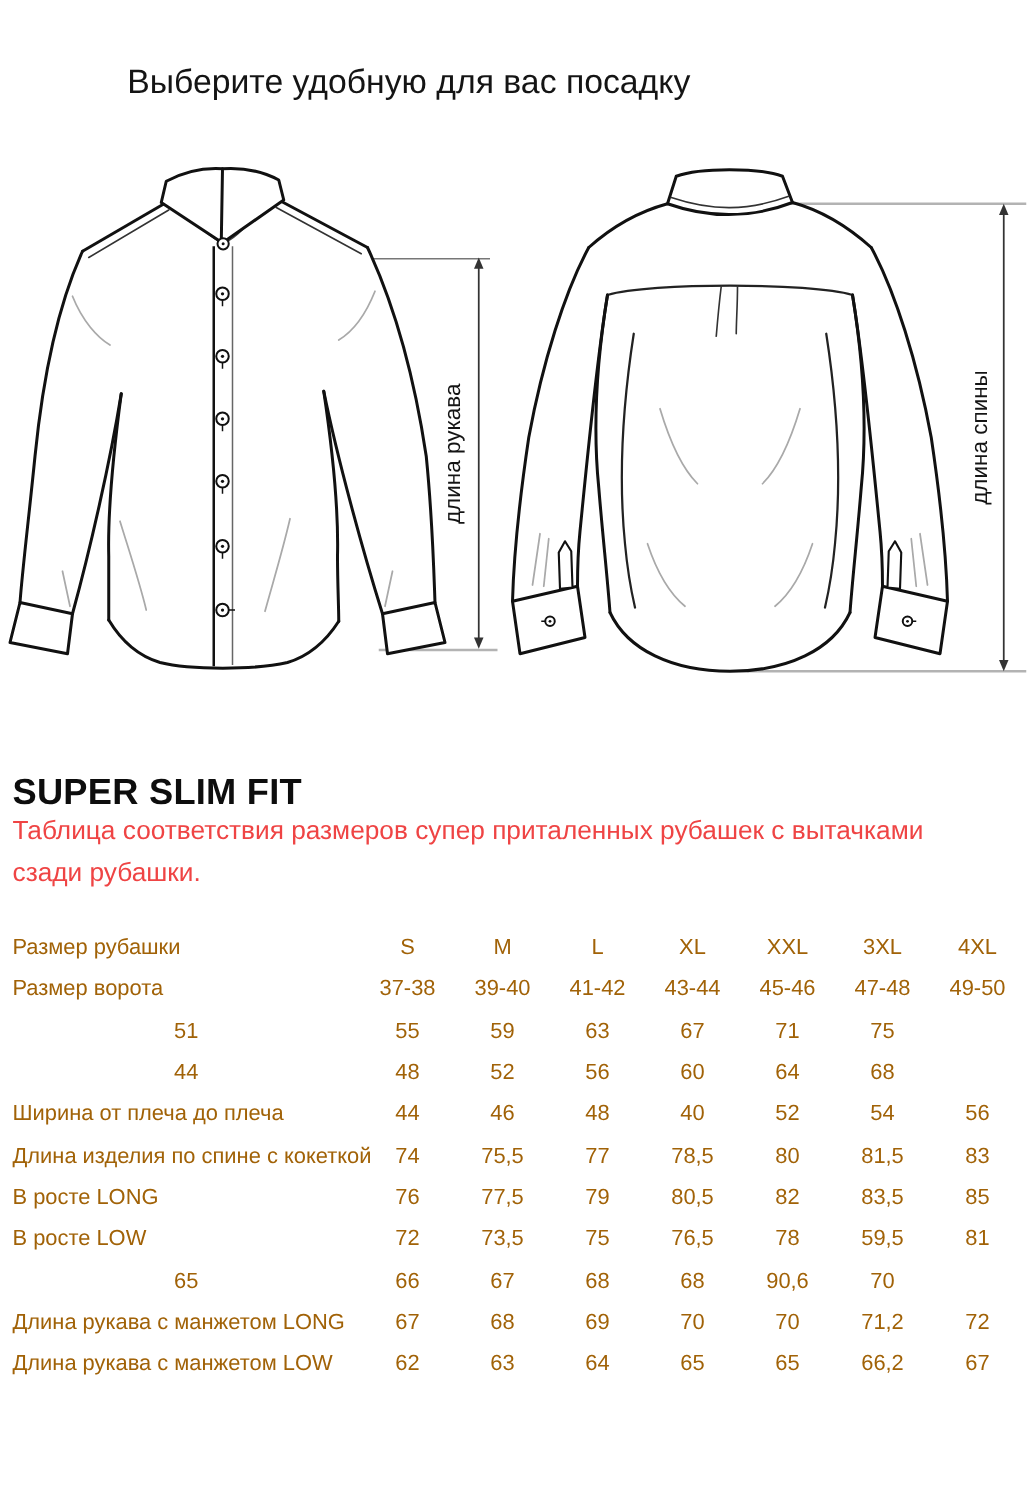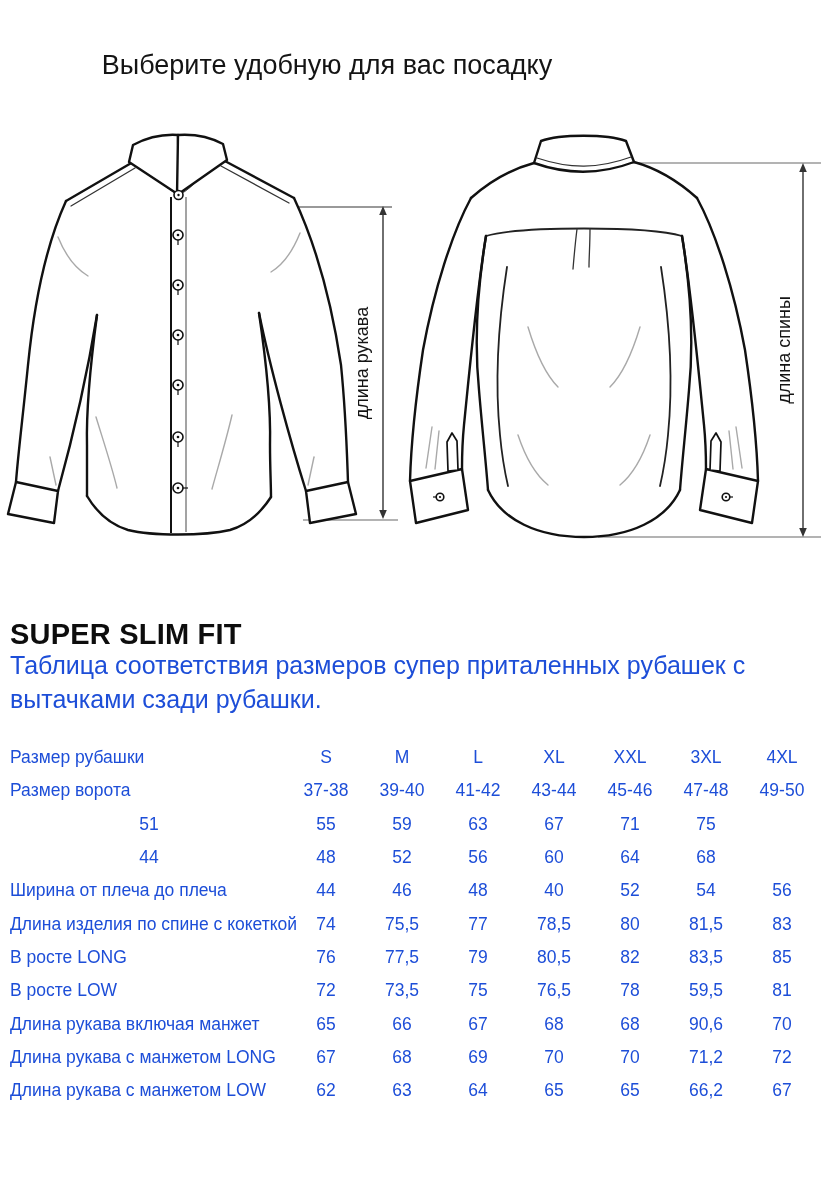--- a/index.html
+++ b/index.html
@@ -18,29 +18,29 @@
 
   .diagram { position: absolute; top: 105px; left: 0; }
 
   .fit-heading {
     position: absolute; top: 620px; left: 10px; margin: 0;
     font-size: 29px; font-weight: 700; line-height: 1; color: #0d0d0d;
     letter-spacing: 0.2px;
   }
   .fit-desc {
     position: absolute; top: 648px; left: 10px; margin: 0;
-    width: 790px; font-size: 25px; line-height: 34px; color: #1d4ed8;
+    width: 790px; font-size: 21px; line-height: 34px; color: #ef4444;
   }
 
   .size-table { position: absolute; top: 741px; left: 10px; width: 810px; }
   .trow {
     display: grid;
     grid-template-columns: 278px repeat(7, 1fr);
     height: 33.3px; align-items: center;
-    font-size: 17.5px; color: #1d4ed8;
+    font-size: 17.5px; color: #a16207;
   }
   .tlabel { white-space: nowrap; text-align: left; }
   .tcell  { text-align: center; }
 
   
   .ln    { fill: none; stroke: #111; stroke-width: 2.4; stroke-linecap: round; stroke-linejoin: round; }
   .seam  { fill: none; stroke: #222; stroke-width: 1.8; stroke-linecap: round; }
   .thin  { fill: none; stroke: #333; stroke-width: 1.3; stroke-linecap: round; }
   .fold  { fill: none; stroke: #a9a9a9; stroke-width: 1.4; stroke-linecap: round; }
   .white { fill: #fff; stroke: #111; stroke-width: 2.4; stroke-linejoin: round; }
@@ -271,21 +271,20 @@
         <div class="tlabel">В росте LOW</div>
         <div class="tcell">72</div>
         <div class="tcell">73,5</div>
         <div class="tcell">75</div>
         <div class="tcell">76,5</div>
         <div class="tcell">78</div>
         <div class="tcell">59,5</div>
         <div class="tcell">81</div>
       </div>
       <div class="trow">
-        <div class="tlabel">Длина рукава включая манжет</div>
         <div class="tcell">65</div>
         <div class="tcell">66</div>
         <div class="tcell">67</div>
         <div class="tcell">68</div>
         <div class="tcell">68</div>
         <div class="tcell">90,6</div>
         <div class="tcell">70</div>
       </div>
       <div class="trow">
         <div class="tlabel">Длина рукава с манжетом LONG</div>

